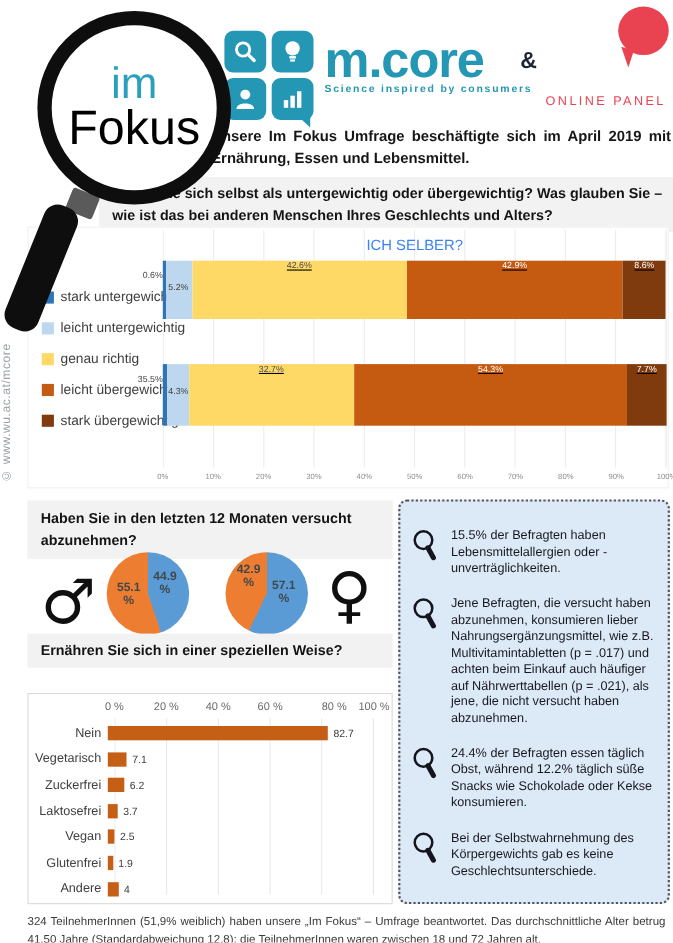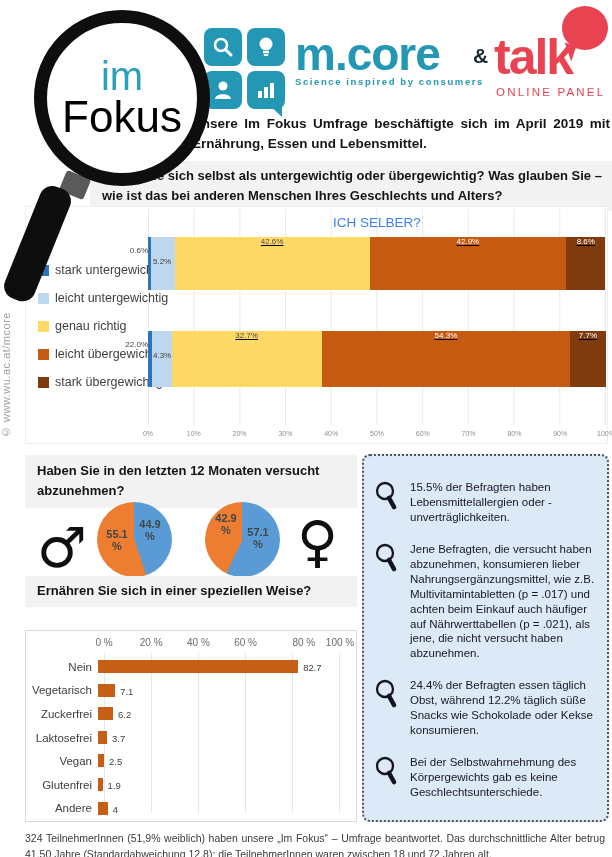--- a/index.html
+++ b/index.html
@@ -165,21 +165,20 @@
       <div class="mc-name">m.core</div>
       <div class="mc-tag">Science inspired by consumers</div>
     </div>
   </div>
 
   <div class="amp">&amp;</div>
 
   <div class="talk">
     <div class="talk-bubble"></div>
     <div class="talk-bubble-tail"></div>
-    <div class="talk-name">talk</div>
     <div class="talk-sub">ONLINE PANEL</div>
   </div>
 
   <div class="intro">Unsere Im Fokus Umfrage beschäftigte sich im April 2019 mit Ernährung, Essen und Lebensmittel.</div>
 
   <div class="qheader q1">Sehen Sie sich selbst als untergewichtig oder übergewichtig? Was glauben Sie – wie ist das bei anderen Menschen Ihres Geschlechts und Alters?</div>
 
   <div class="stacked">
     <div class="legend" id="stacked-legend">
         <div class="leg-item">
@@ -228,21 +227,21 @@
           <div class="seg" style="width: 4.3%; background: rgb(189, 215, 238);"></div>
           <div class="seg" style="width: 32.7%; background: rgb(255, 217, 102);">
             <span class="seg-lab">32.7%</span>
           </div>
           <div class="seg" style="width: 54.3%; background: rgb(197, 90, 17);">
             <span class="seg-lab wht">54.3%</span>
           </div>
           <div class="seg" style="width: 7.7%; background: rgb(127, 59, 13);">
             <span class="seg-lab wht">7.7%</span>
           </div>
-          <span class="out o1">22.0%</span>
+          <span class="out o1">35.5%</span>
           <span class="out o2">4.3%</span>
         </div>
     </div>
     <div class="x-axis" id="stacked-axis">
         <span class="tick" style="left: 0%;">0%</span>
         <span class="tick" style="left: 10%;">10%</span>
         <span class="tick" style="left: 20%;">20%</span>
         <span class="tick" style="left: 30%;">30%</span>
         <span class="tick" style="left: 40%;">40%</span>
         <span class="tick" style="left: 50%;">50%</span>

